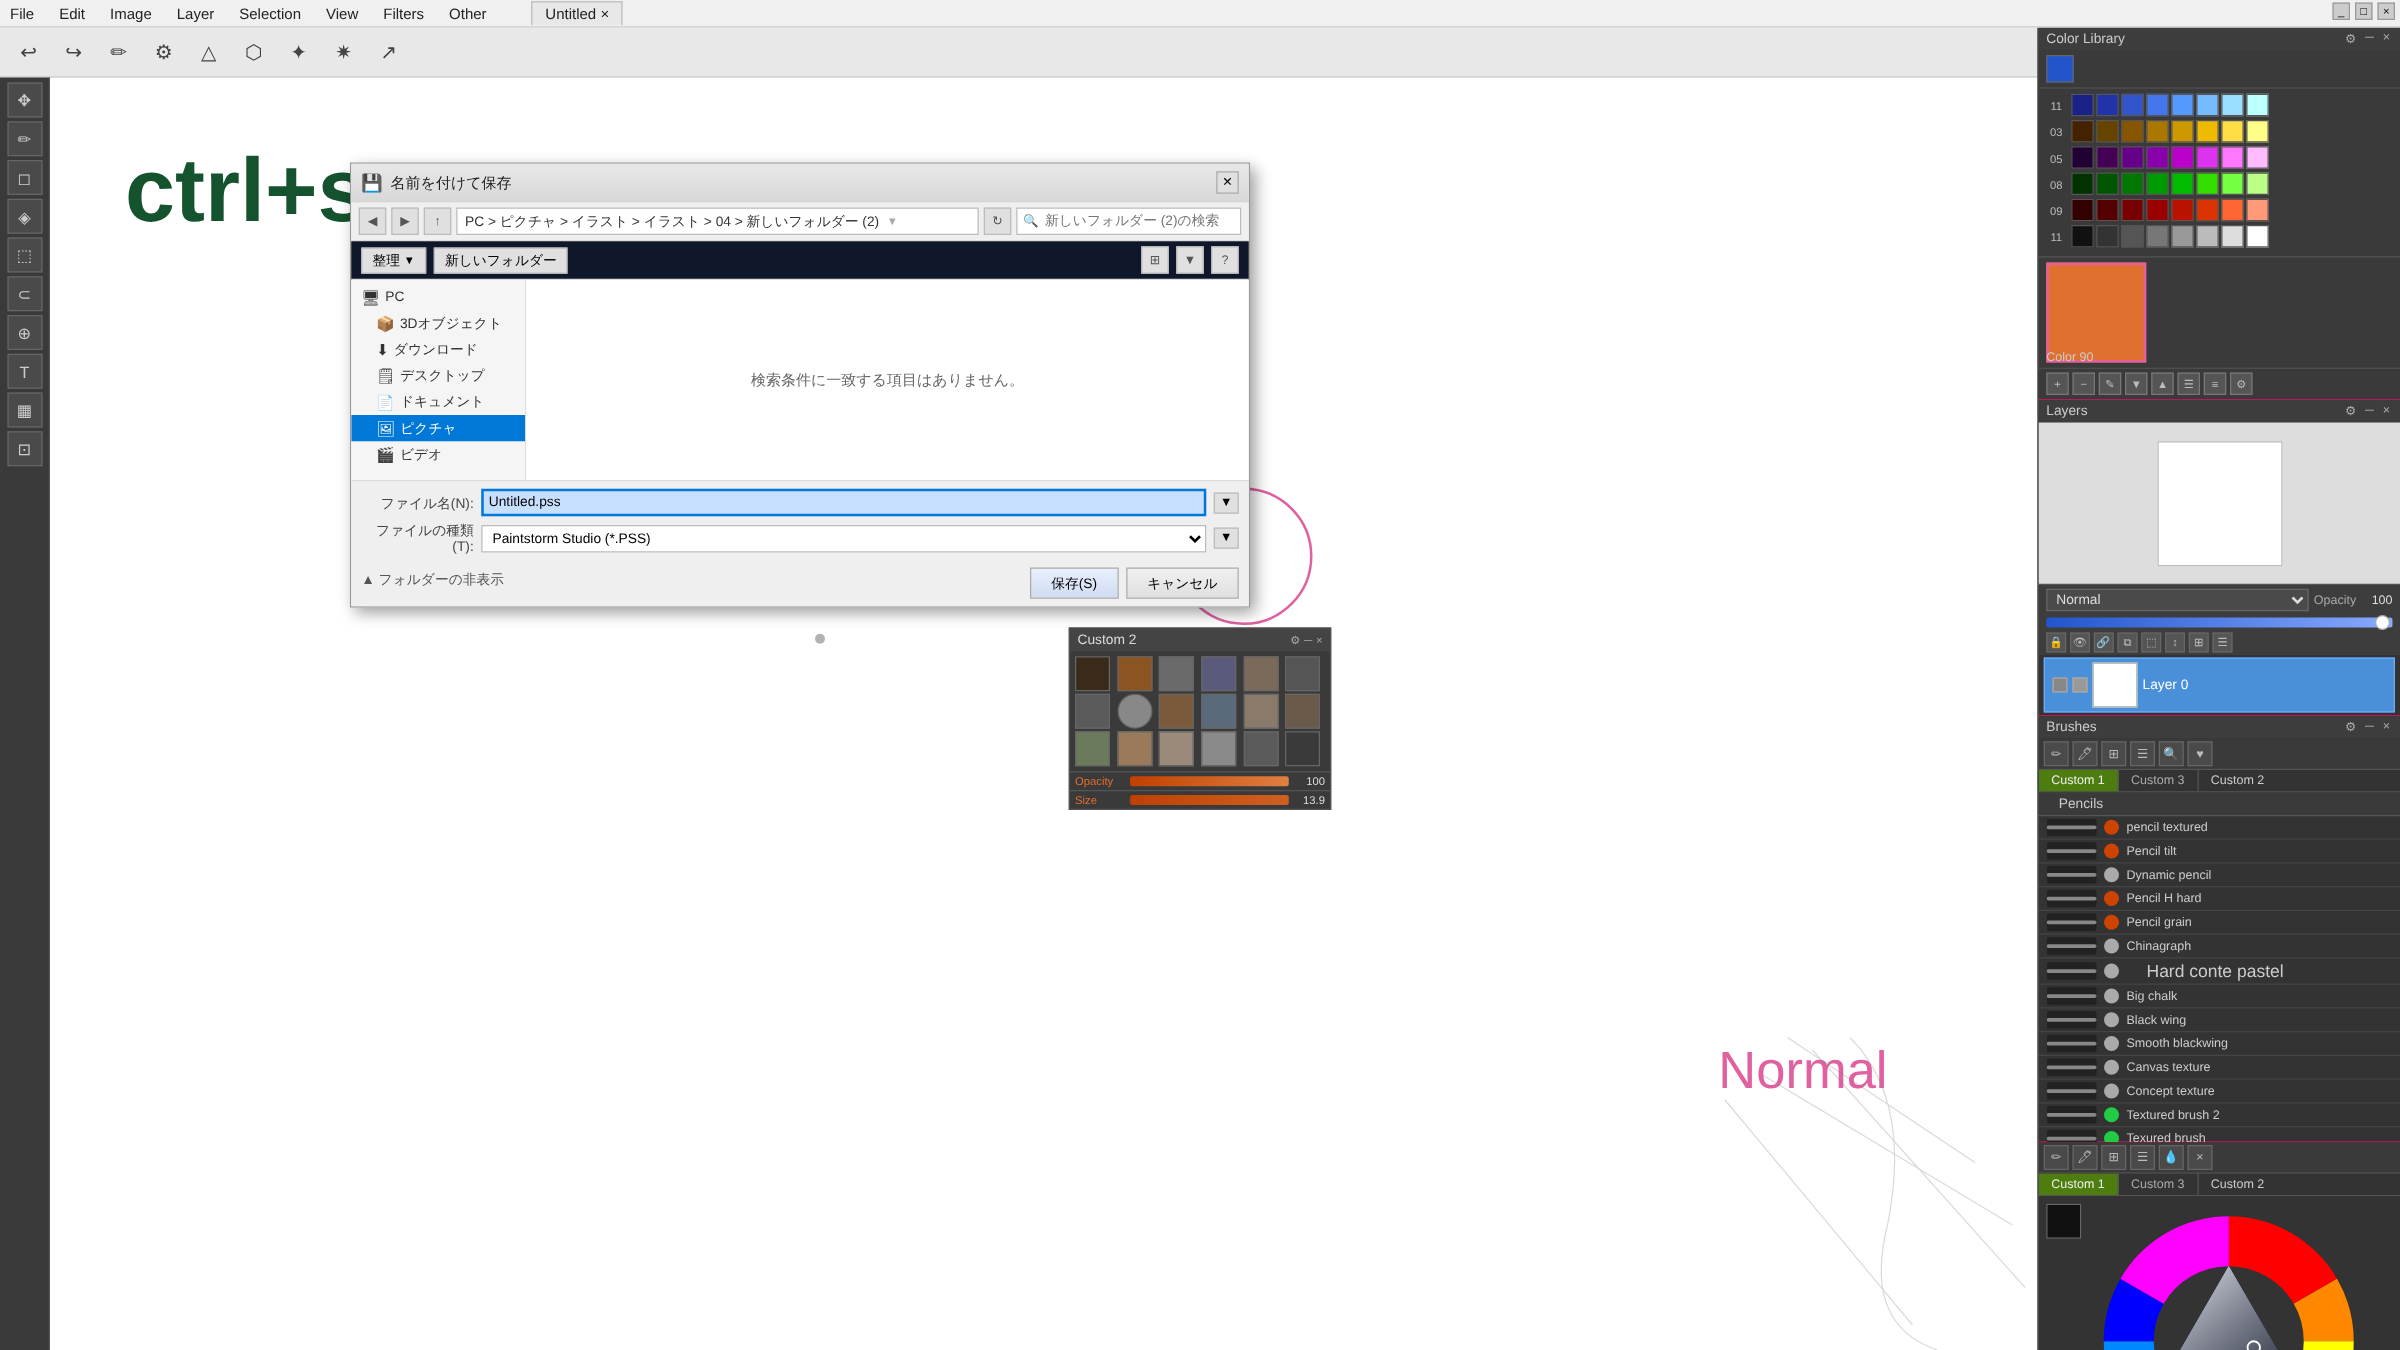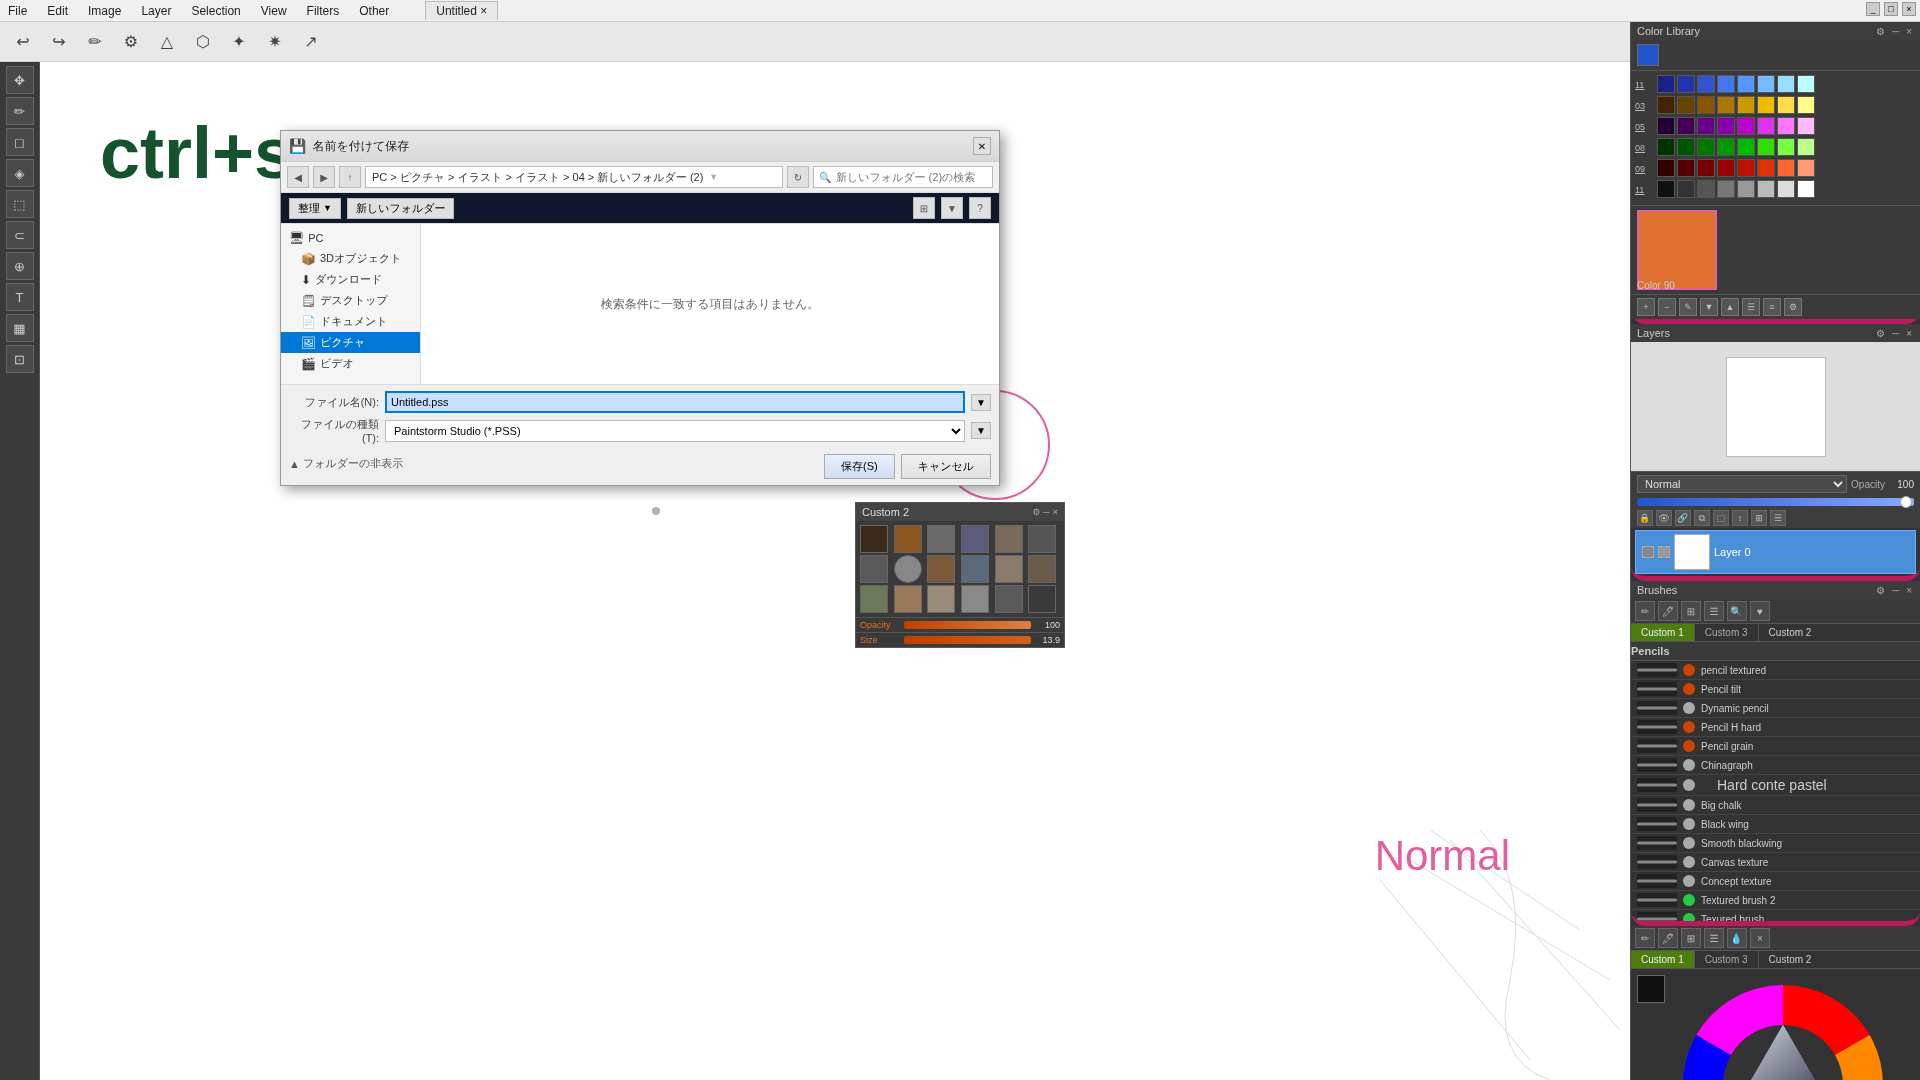--- a/index.html
+++ b/index.html
@@ -318,24 +318,23 @@
     }
     .color-swatch {
       width: 18px;
       height: 18px;
       border: 1px solid #555;
     }
     .color-row-label {
       color: #bbb;
       font-size: 9px;
       width: 20px;
-      text-align: left;
+      text-align: center;
       margin-right: 2px;
       line-height: 18px;
-      text-decoration: underline;
     }
     .color-row-container {
       display: flex;
       align-items: center;
       margin-bottom: 1px;
     }
 
     
     #color-90-highlight {
       position: absolute;
@@ -438,22 +437,21 @@
       position: absolute;
       right: 0;
       top: 22px;
       width: 290px;
       height: calc(1080px - 22px);
       background: #333;
       border-left: 1px solid #555;
     }
 
     .rpanel {
-      border-bottom: 5px solid #be185d;
-      border-radius: 14px;
+      border-bottom: 1px solid #be185d;
     }
     .rpanel-header {
       background: #3d3d3d;
       color: #ccc;
       font-size: 11px;
       padding: 3px 6px;
       display: flex;
       align-items: center;
       justify-content: space-between;
       cursor: pointer;
@@ -853,21 +851,21 @@
         <div class="bti">🔍</div>
         <div class="bti">♥</div>
       </div>
 
       <div class="brush-tabs">
         <div class="brush-tab active">Custom 1</div>
         <div class="brush-tab">Custom 3</div>
         <span style="padding:3px 6px;font-size:10px;color:#ccc;margin-left:4px;">Custom 2</span>
       </div>
 
-      <div style="padding:3px 0; background:#3a3a3a; color:#ccc; font-size:11px; font-weight:bold; border-bottom:1px solid #555;">Pencils</div>
+      <div style="padding:3px 16px; background:#3a3a3a; color:#ccc; font-size:11px; font-weight:normal; border-bottom:1px solid #555;">Pencils</div>
 
       <div id="brush-list" style="max-height:260px;overflow-y:auto;">
       <div class="brush-entry">
         <div style="width:40px;height:14px;background:#222;border-radius:2px;position:relative;">
           <div style="position:absolute;top:50%;left:0;right:0;height:3px;transform:translateY(-50%);background:#888;border-radius:2px;"></div>
         </div>
         <div style="width:12px;height:12px;border-radius:50%;background:#cc4400;"></div>
         <span style="color:#ccc;font-size:10px;flex:1;">pencil textured</span>
       </div>
           <div class="brush-entry">

